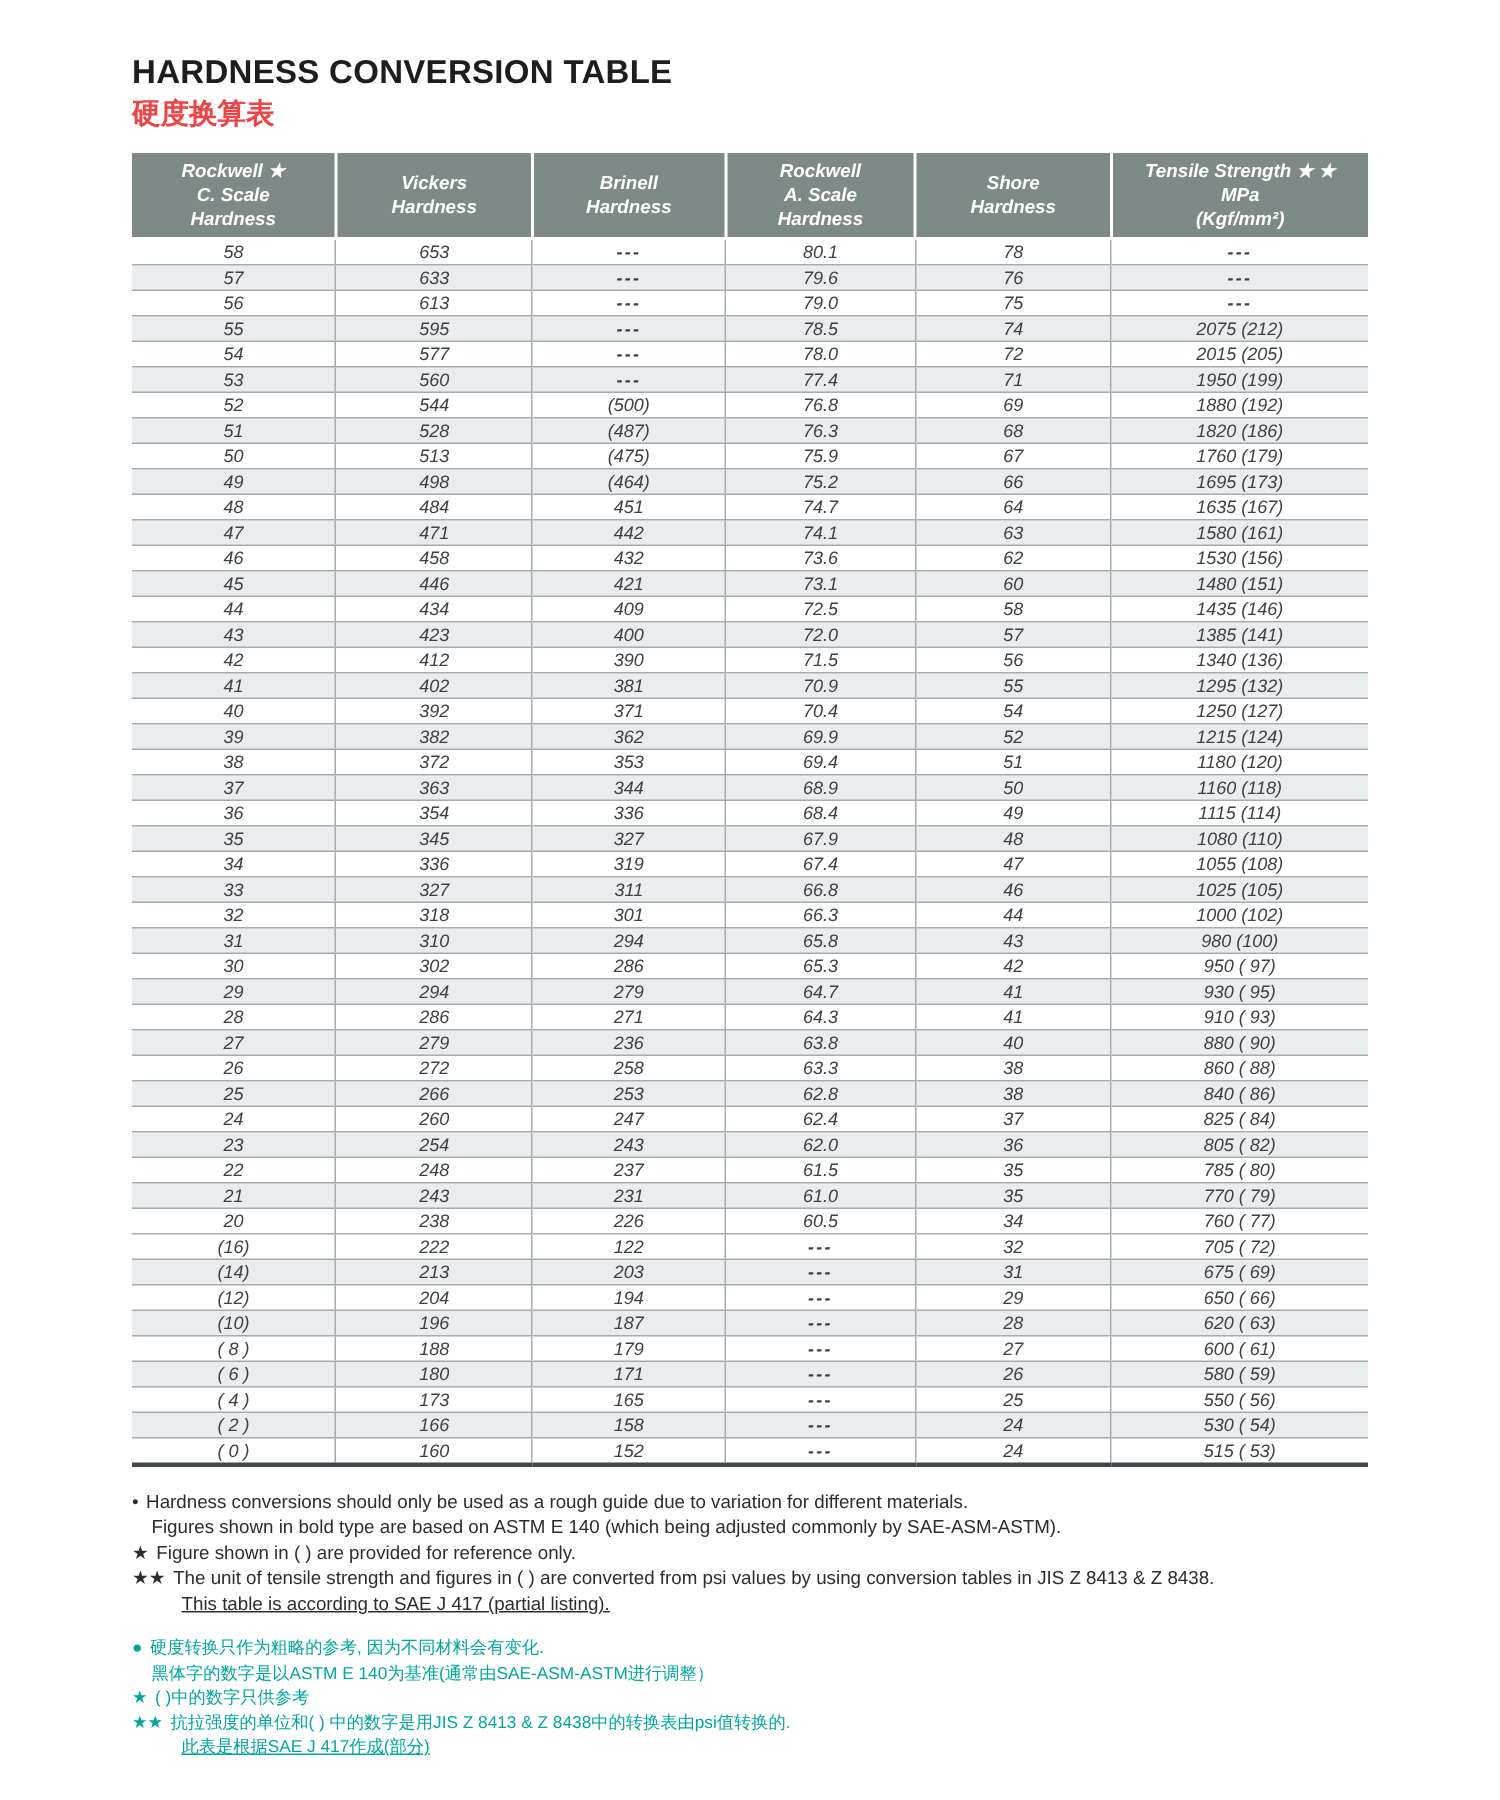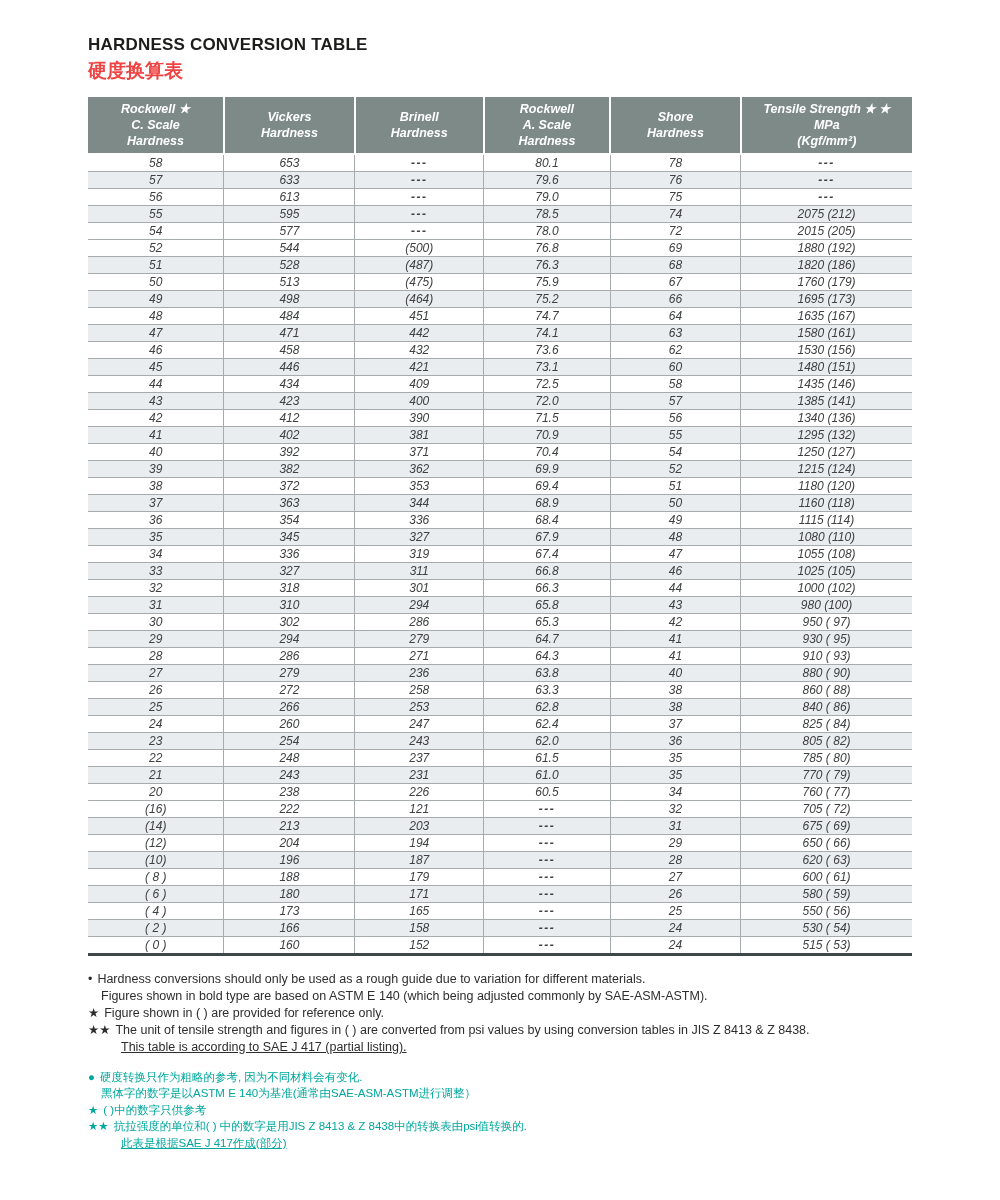--- a/index.html
+++ b/index.html
@@ -7,21 +7,21 @@
   .page {
     position:relative;
     width:1000px; height:1200px;
     margin:0 auto;
     background:#ffffff;
     font-family:"Liberation Sans", sans-serif;
     padding:36px 88px 0 88px;
     overflow:hidden;
   }
   .title-en {
-    font-size:17px; font-weight:bold; color:#1d1d1b;
+    font-size:22px; font-weight:bold; color:#1d1d1b;
     letter-spacing:0.2px; line-height:1.1;
   }
   .title-cn {
     font-size:19px; font-weight:bold; color:#ef4444;
     margin-top:3px; margin-bottom:13px;
   }
   table.hardness {
     width:824px; border-collapse:collapse; table-layout:fixed;font-style:italic;
   }
   table.hardness thead th {
@@ -132,20 +132,28 @@
           <td>2075 (212)</td>
         </tr>
         <tr>
           <td>54</td>
           <td>577</td>
           <td class="dashes">---</td>
           <td>78.0</td>
           <td>72</td>
           <td>2015 (205)</td>
         </tr>
+        <tr class="alt">
+          <td>53</td>
+          <td>560</td>
+          <td class="dashes">---</td>
+          <td>77.4</td>
+          <td>71</td>
+          <td>1950 (199)</td>
+        </tr>
         <tr>
           <td>52</td>
           <td>544</td>
           <td>(500)</td>
           <td>76.8</td>
           <td>69</td>
           <td>1880 (192)</td>
         </tr>
         <tr class="alt">
           <td>51</td>
@@ -399,21 +407,21 @@
           <td>20</td>
           <td>238</td>
           <td>226</td>
           <td>60.5</td>
           <td>34</td>
           <td>760 ( 77)</td>
         </tr>
         <tr>
           <td>(16)</td>
           <td>222</td>
-          <td>121</td>
+          <td>122</td>
           <td class="dashes">---</td>
           <td>32</td>
           <td>705 ( 72)</td>
         </tr>
         <tr class="alt">
           <td>(14)</td>
           <td>213</td>
           <td>203</td>
           <td class="dashes">---</td>
           <td>31</td>

